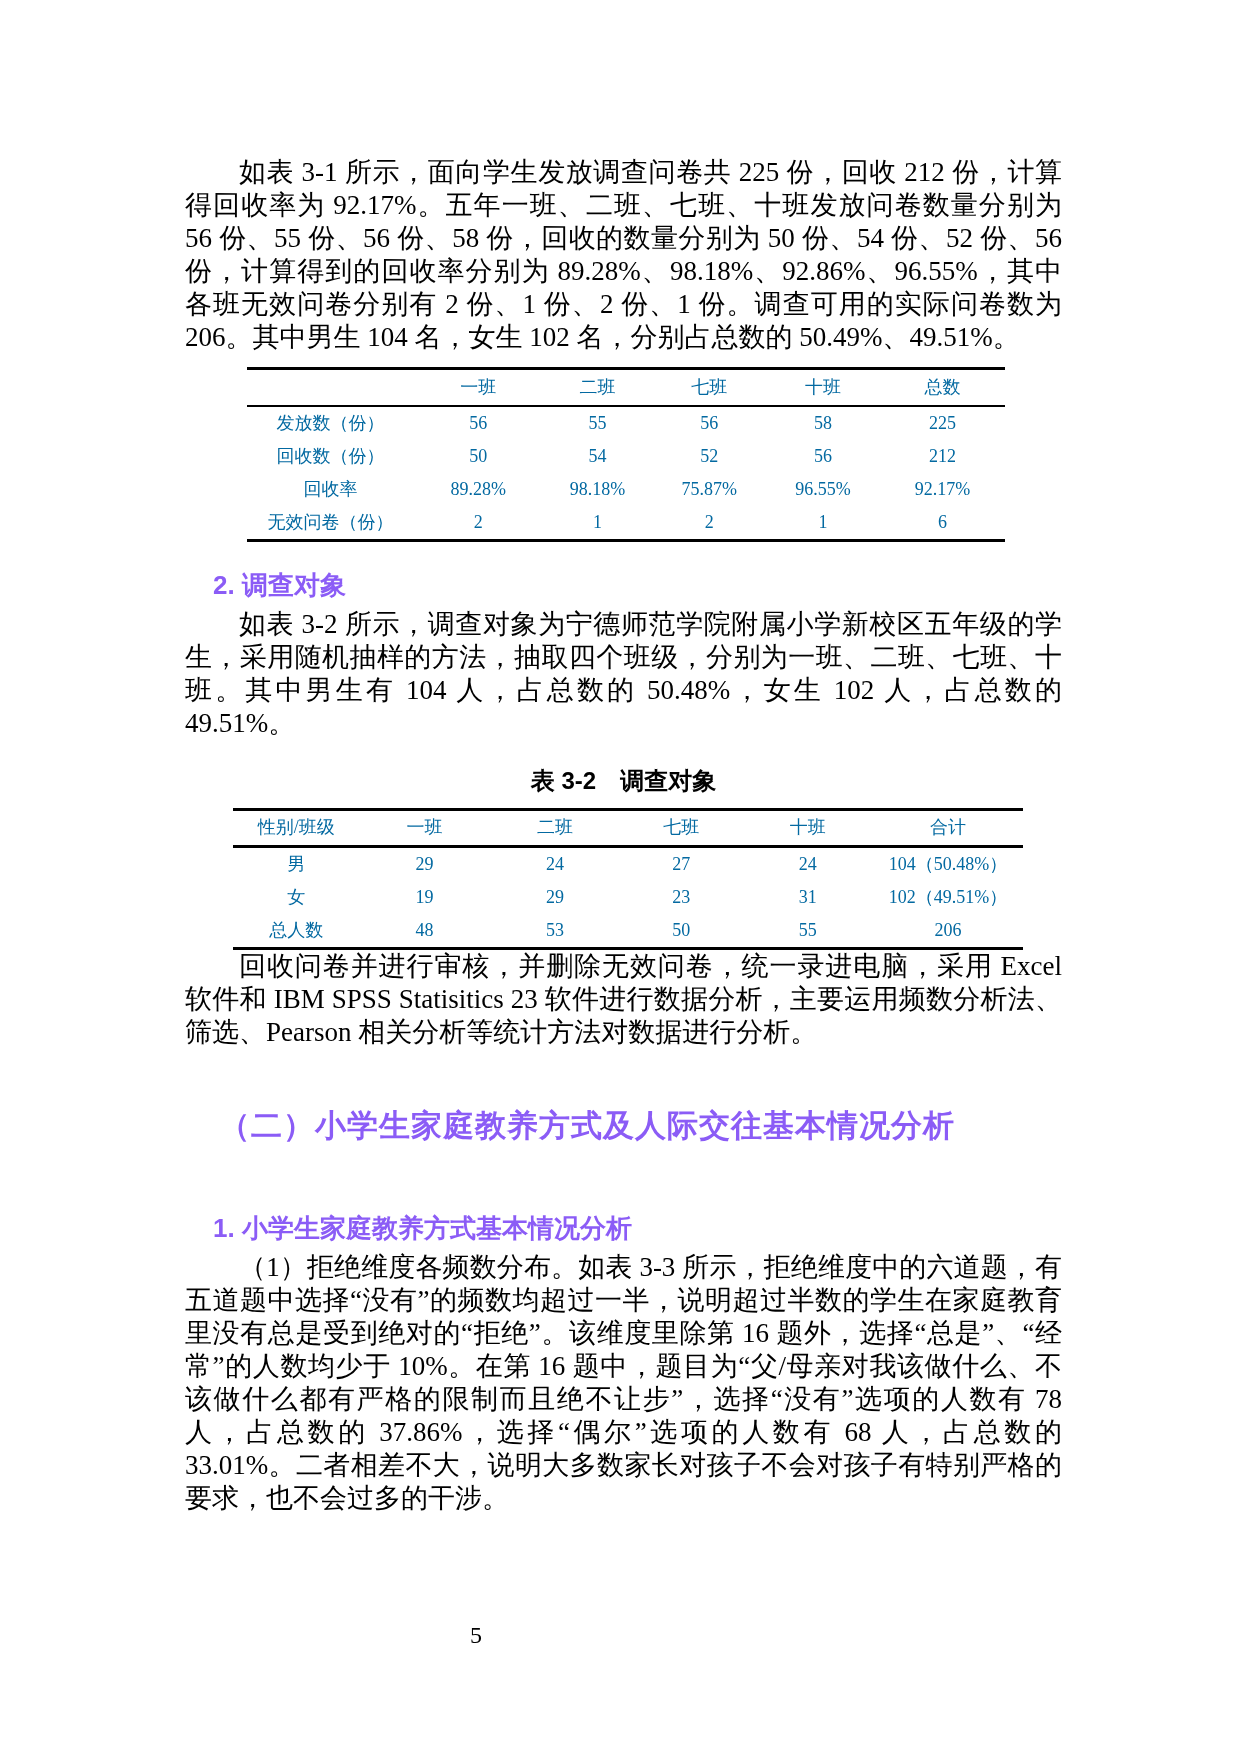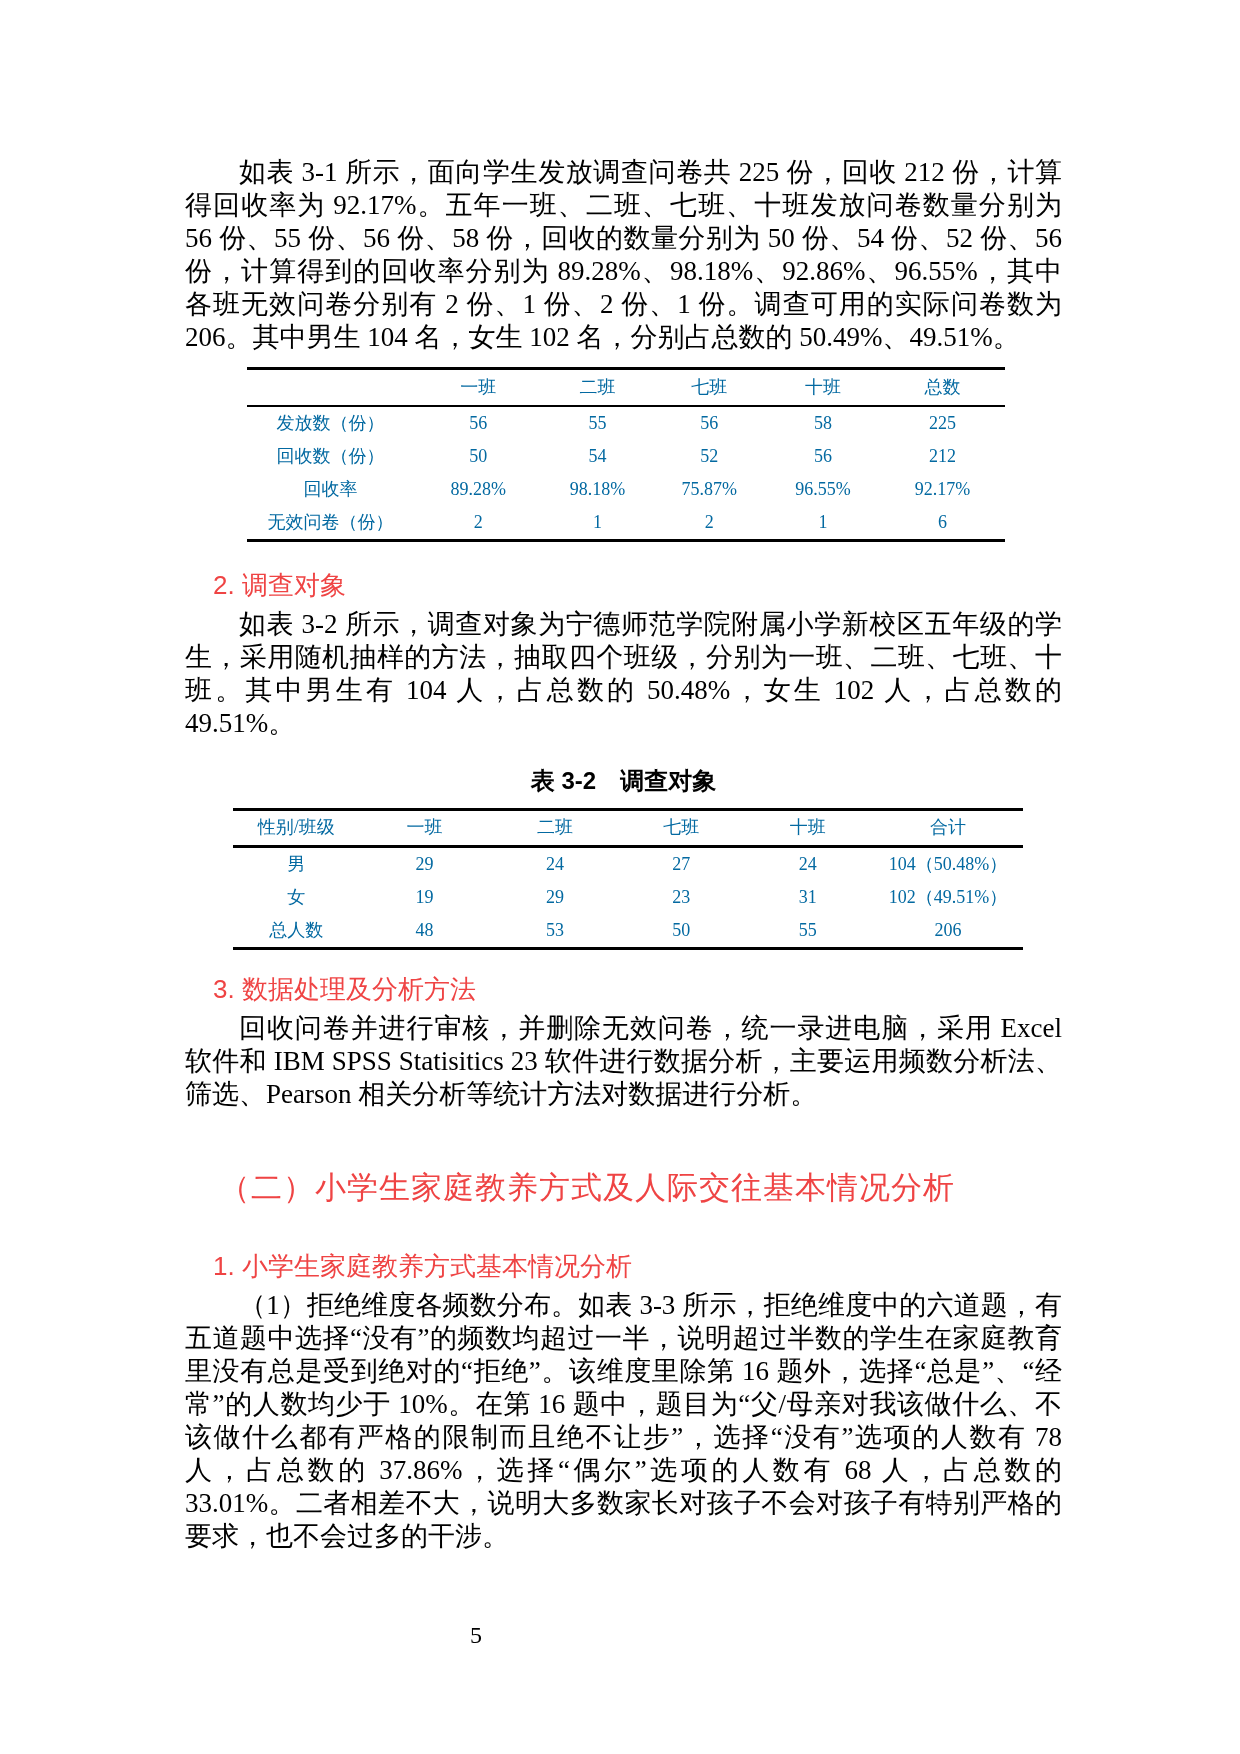--- a/index.html
+++ b/index.html
@@ -19,36 +19,36 @@
   p.body {
     font-size:27px;
     line-height:33px;
     text-align:justify;
     text-indent:2em;
     color:#000;
   }
 
   .heading-sans {
     font-family:"Liberation Sans","DejaVu Sans",sans-serif;
-    font-weight:normal;
-    color:#ef4444;
+    font-weight:bold;
+    color:#8b5cf6;
   }
   .sub-heading {           
     font-size:26px;
     line-height:34px;
     margin:26px 0 6px 28px;
   }
   .section-heading {       
     font-size:31px;
     line-height:42px;
     margin:56px 0 0 34px;
     letter-spacing:1px;
   }
   .sub-heading.second { margin-top:22px; }
-  .sub-heading.third  { margin-top:40px; margin-bottom:6px; }
+  .sub-heading.third  { margin-top:64px; margin-bottom:6px; }
 
   .table-caption {
     font-family:"Liberation Sans","DejaVu Sans",sans-serif;
     font-weight:bold;
     font-size:24px;
     line-height:29px;
     text-align:center;
     margin-top:26px;
   }
   .table-caption.second { }
@@ -207,21 +207,20 @@
             <td>总人数</td>
             <td>48</td>
             <td>53</td>
             <td>50</td>
             <td>55</td>
             <td>206</td>
           </tr>
         </tbody>
       </table>
 
-    <h3 class="heading-sans sub-heading second">3. 数据处理及分析方法</h3>
 
     <p class="body">回收问卷并进行审核，并删除无效问卷，统一录进电脑，采用 Excel 软件和 IBM SPSS Statisitics 23 软件进行数据分析，主要运用频数分析法、筛选、Pearson 相关分析等统计方法对数据进行分析。</p>
 
     <h2 class="heading-sans section-heading">（二）小学生家庭教养方式及人际交往基本情况分析</h2>
 
     <h3 class="heading-sans sub-heading third">1. 小学生家庭教养方式基本情况分析</h3>
 
     <p class="body">（1）拒绝维度各频数分布。如表 3-3 所示，拒绝维度中的六道题，有五道题中选择“没有”的频数均超过一半，说明超过半数的学生在家庭教育里没有总是受到绝对的“拒绝”。该维度里除第 16 题外，选择“总是”、“经常”的人数均少于 10%。在第 16 题中，题目为“父/母亲对我该做什么、不该做什么都有严格的限制而且绝不让步”，选择“没有”选项的人数有 78 人，占总数的 37.86%，选择“偶尔”选项的人数有 68 人，占总数的 33.01%。二者相差不大，说明大多数家长对孩子不会对孩子有特别严格的要求，也不会过多的干涉。</p>
 
   </div>

